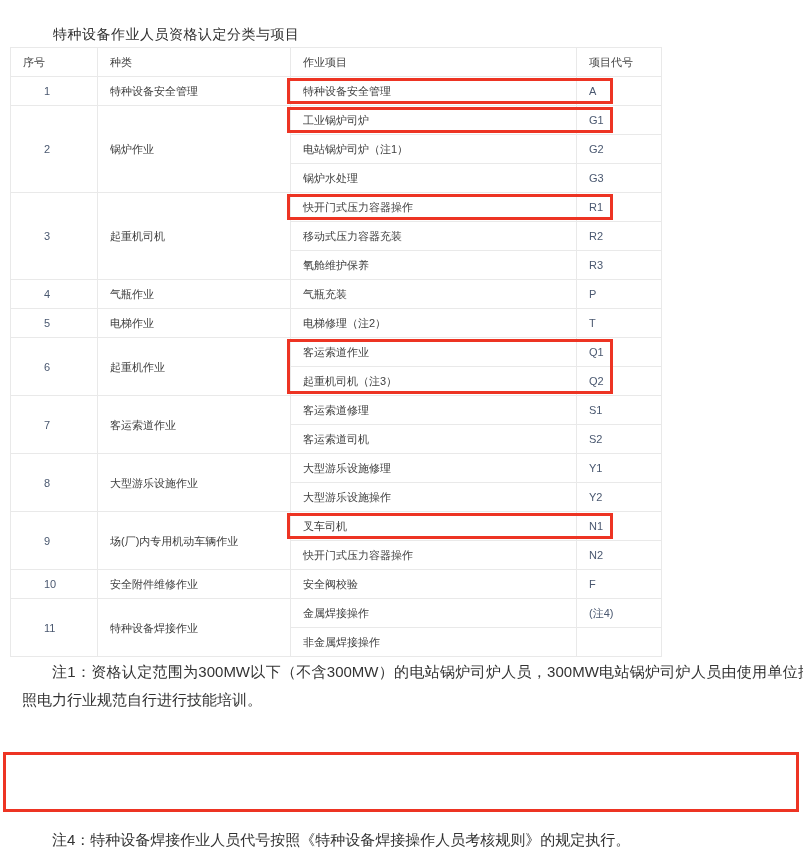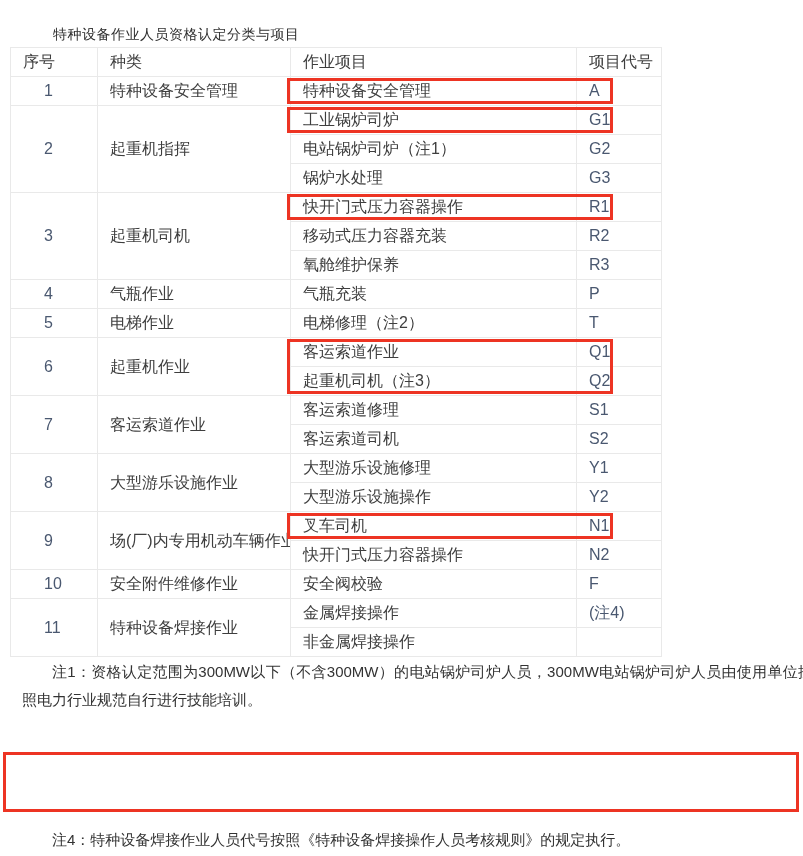--- a/index.html
+++ b/index.html
@@ -1,21 +1,21 @@
 <!DOCTYPE html>
 <html style="--red: #ed3423; --border: #e9e9e9; --codecol: #4a5870;"><head>
 <meta charset="utf-8">
 <style>
   html,body{margin:0;padding:0;background:#ffffff;}
   body{width:803px;height:856px;position:relative;overflow:hidden;
        font-family:"Liberation Sans","DejaVu Sans",sans-serif;}
   .title{position:absolute;left:37px;top:10px;font-size:14px;font-weight:normal;
          color:#2f2f2f;margin:16px;letter-spacing:.5px;}
   .table-wrap{position:absolute;left:10px;top:47px;}
-  table{border-collapse:collapse;table-layout:fixed;width:652px;font-size:16px;color:#3e3e3e;border-radius:17px;}
+  table{border-collapse:collapse;table-layout:fixed;width:652px;font-size:11px;color:#3e3e3e;border-radius:17px;}
   th,td{border:1px solid var(--border);font-weight:normal;text-align:left;
         padding:0 4px 0 12px;height:28px;line-height:28px;overflow:hidden;white-space:nowrap;
         box-sizing:content-box;}
   td.c-no{padding-left:33px;color:var(--codecol);}
   td.c-code{color:var(--codecol);}
   td.c-cat,td.c-no{vertical-align:middle;}
   .notes{position:absolute;left:6px;top:0;width:791px;height:856px;pointer-events:none;}
   .note{position:absolute;left:16px;width:791px;font-size:15px;line-height:28px;color:#333;
         text-indent:2em;text-align:justify;margin:0;}
   .redbox{position:absolute;border:3px solid var(--red);box-sizing:border-box;
@@ -44,21 +44,21 @@
     </thead>
     <tbody id="tbody">
         <tr>
           <td class="c-no" rowspan="1">1</td>
           <td class="c-cat" rowspan="1">特种设备安全管理</td>
           <td class="c-proj">特种设备安全管理</td>
           <td class="c-code">A</td>
         </tr>
         <tr>
           <td class="c-no" rowspan="3">2</td>
-          <td class="c-cat" rowspan="3">起重机指挥</td>
+          <td class="c-cat" rowspan="3">锅炉作业</td>
           <td class="c-proj">工业锅炉司炉</td>
           <td class="c-code">G1</td>
         </tr>
         <tr>
           <td class="c-proj">电站锅炉司炉（注1）</td>
           <td class="c-code">G2</td>
         </tr>
         <tr>
           <td class="c-proj">锅炉水处理</td>
           <td class="c-code">G3</td>

